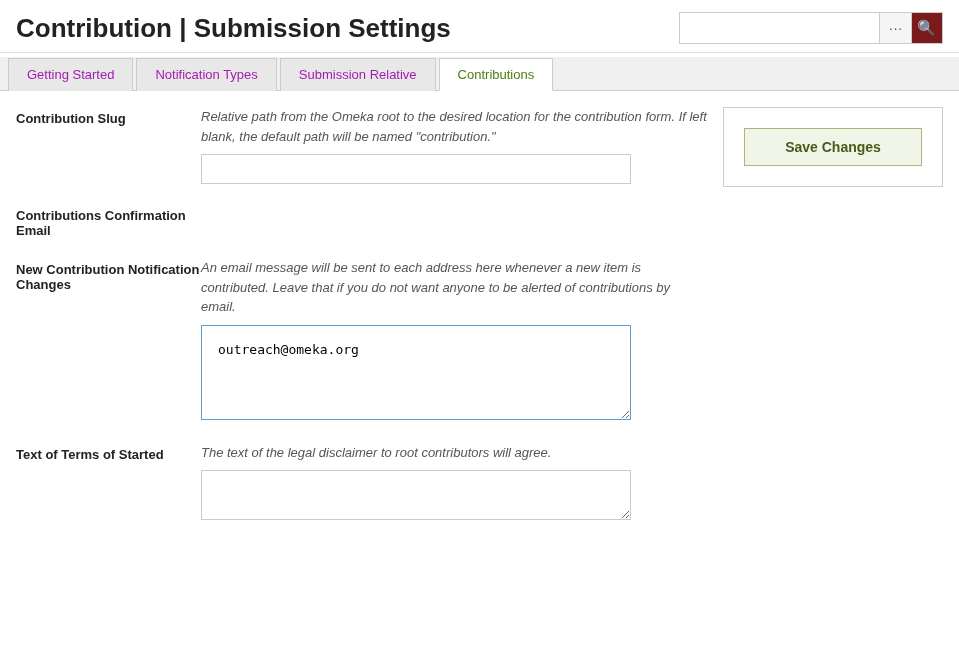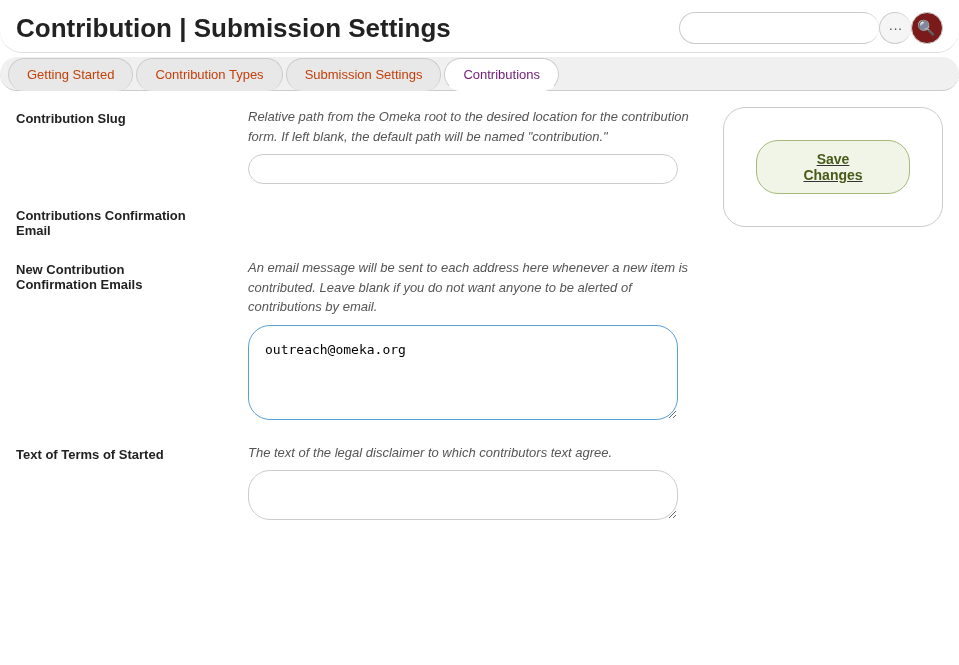--- a/index.html
+++ b/index.html
@@ -1,15 +1,15 @@
 <!DOCTYPE html>
 <html><head>
   <meta charset="utf-8">
   <style>
-    * { box-sizing: border-box; margin: 0; padding: 0; border-radius: 22px; }
+    * { box-sizing: border-box; margin: 0; padding: 0; }
     body {
       font-family: Arial, Helvetica, sans-serif;
       font-size: 13px;
       background: #fff;
       color: #333;
       width: 959px;
       min-height: 665px;
     }
 
     
@@ -74,29 +74,29 @@
       background: #f0f0f0;
     }
     .tab {
       padding: 8px 18px;
       border: 1px solid #ccc;
       border-bottom: none;
       background: #e8e8e8;
       cursor: pointer;
       margin-right: 3px;
       font-size: 13px;
-      color: #c2410c;
+      color: #a21caf;
       position: relative;
       top: 1px;
     }
     .tab.active {
       background: #fff;
       border-bottom: 1px solid #fff;
       font-weight: normal;
-      color: #701a75;
+      color: #4d7c0f;
     }
 
     
     .main-content {
       display: flex;
       padding: 16px;
       gap: 16px;
       background: #fff;
     }
 
@@ -112,21 +112,20 @@
     .form-label {
       width: 185px;
       min-width: 185px;
       font-weight: bold;
       font-size: 13px;
       padding-top: 4px;
       color: #222;
     }
     .form-field {
       flex: 1;
-      margin-left: 47px;
     }
     .form-description {
       font-style: italic;
       color: #555;
       font-size: 13px;
       margin-bottom: 8px;
       line-height: 1.5;
     }
     .form-input {
       width: 100%;
@@ -159,25 +158,24 @@
     }
 
     
     .sidebar {
       width: 220px;
       min-width: 220px;
     }
     .save-box {
       border: 1px solid #ccc;
       background: #fff;
-      padding: 32px;
+      padding: 20px;
       display: flex;
       justify-content: center;
       align-items: center;
-      text-decoration: underline;
     }
     .save-btn {
       background: #f0f5e8;
       border: 1px solid #a8b87a;
       color: #4a5a1a;
       font-weight: bold;
       font-size: 14px;
       padding: 10px 32px;
       cursor: pointer;
       width: 100%;
@@ -197,24 +195,24 @@
       <span>🔍</span>
     </button>
   </div>
 </div>
 
 <div class="tabs">
   <div class="tab">
     <span>Getting Started</span>
   </div>
   <div class="tab">
-    <span>Contribution Types</span>
+    <span>Notification Types</span>
   </div>
   <div class="tab">
-    <span>Submission Settings</span>
+    <span>Submission Relative</span>
   </div>
   <div class="tab active">
     <span>Contributions</span>
   </div>
 </div>
 
 <div class="main-content">
 
   <div class="form-area">
 
@@ -224,31 +222,31 @@
         <div class="form-description">Relative path from the Omeka root to the desired location for the contribution form. If left blank, the default path will be named "contribution."</div>
         <input type="text" class="form-input" value="" style="">
       </div>
     </div>
 
     <div class="form-row">
       <div class="form-label">Contributions Confirmation Email</div>
     </div>
 
     <div class="form-row">
-      <div class="form-label">New Contribution Confirmation Emails</div>
+      <div class="form-label">New Contribution Notification Changes</div>
       <div class="form-field">
-        <div class="form-description">An email message will be sent to each address here whenever a new item is contributed. Leave blank if you do not want anyone to be alerted of contributions by email.</div>
+        <div class="form-description">An email message will be sent to each address here whenever a new item is contributed. Leave that if you do not want anyone to be alerted of contributions by email.</div>
         <textarea class="form-textarea" style="">outreach@omeka.org</textarea>
       </div>
     </div>
 
     <div class="form-row">
       <div class="form-label">Text of Terms of Started</div>
       <div class="form-field">
-        <div class="form-description">The text of the legal disclaimer to which contributors text agree.</div>
+        <div class="form-description">The text of the legal disclaimer to root contributors will agree.</div>
         <textarea class="form-textarea-terms" style=""></textarea>
       </div>
     </div>
 
   </div>
 
   <div class="sidebar">
     <div class="save-box">
       <button class="save-btn">Save Changes</button>
     </div>

